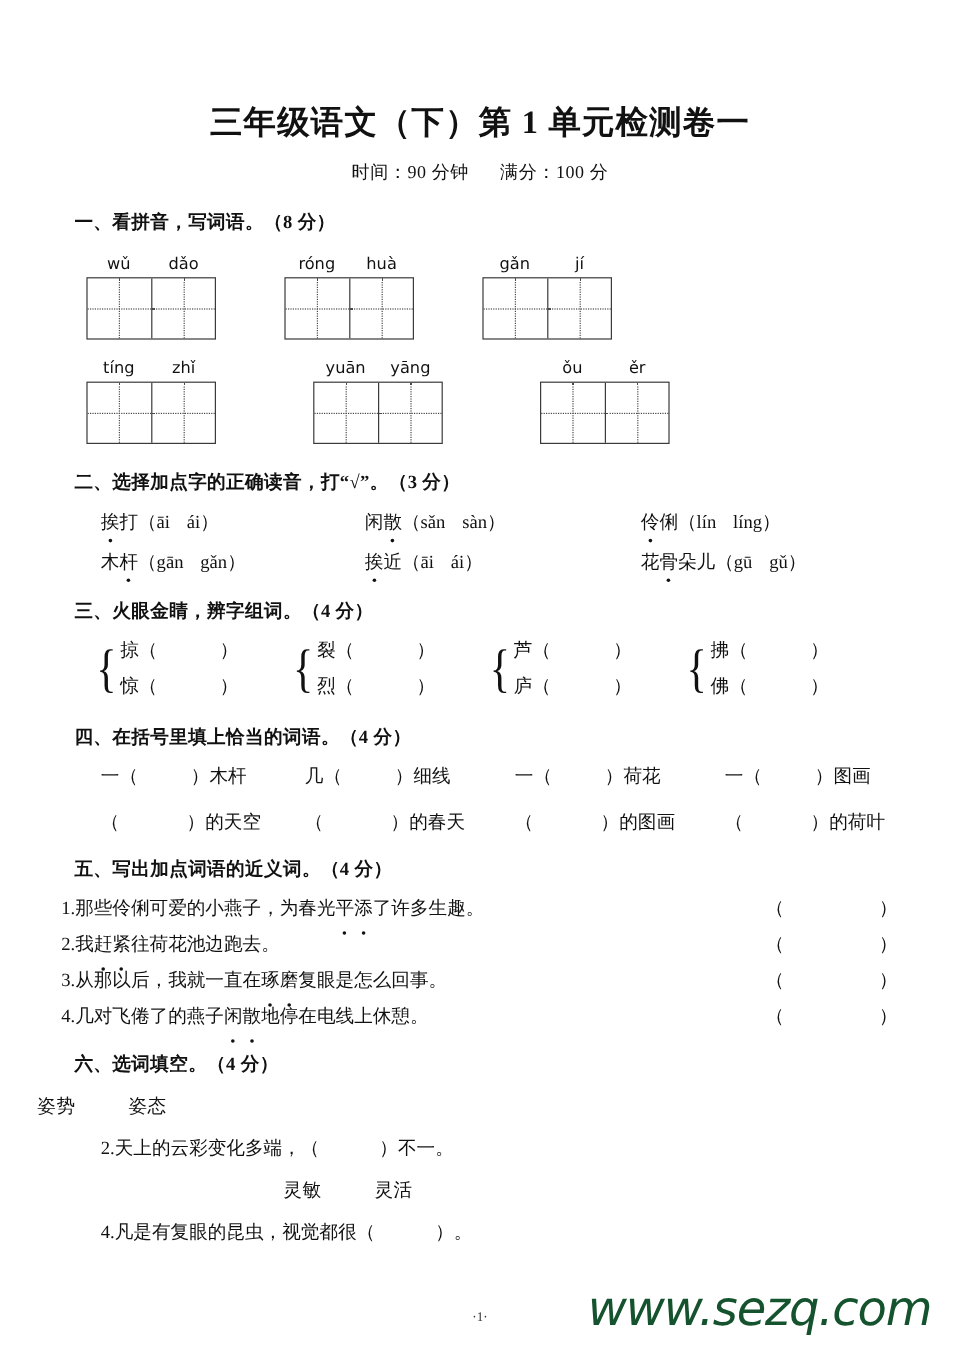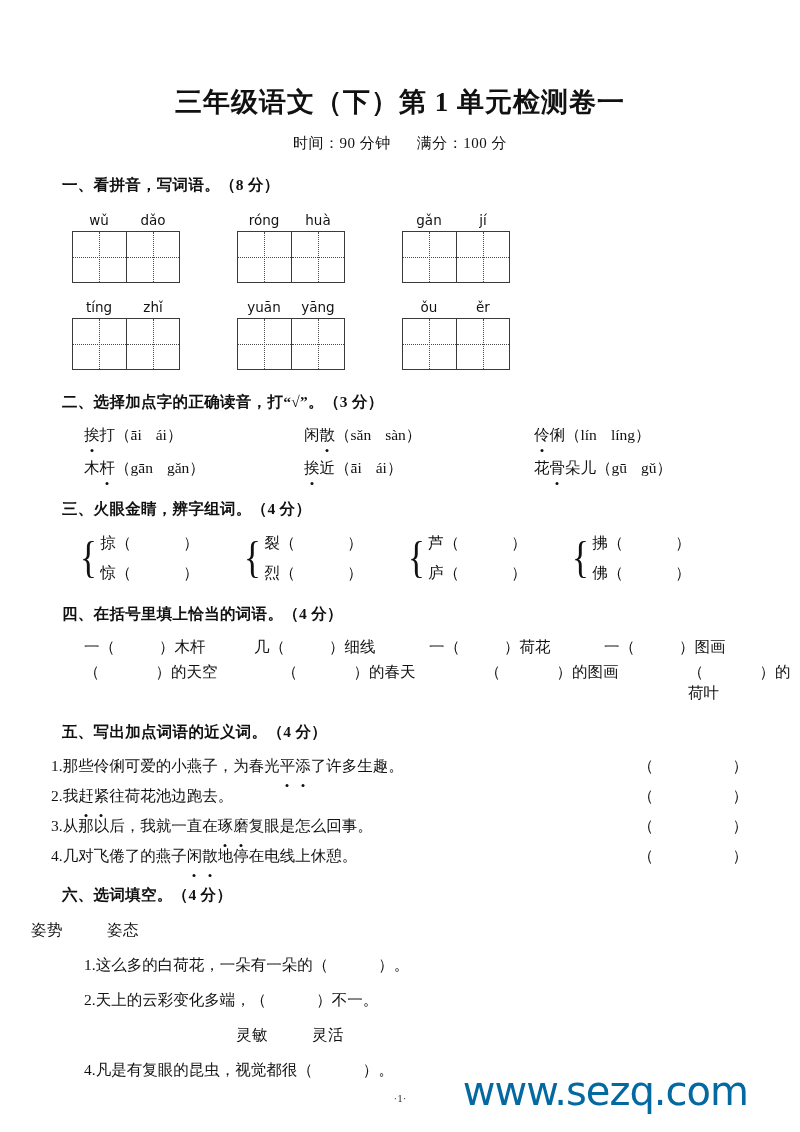--- a/index.html
+++ b/index.html
@@ -205,27 +205,28 @@
     position: absolute;
     left: 0; right: 0;
     bottom: 28px;
     text-align: center;
     font-size: 11px;
     color: #333;
     font-family: "Liberation Serif", "DejaVu Serif", serif;
   }
   .watermark {
     position: absolute;
-    right: 52px;
+    right: 24px;
     bottom: 18px;
     font-size: 40px;
-    color: #0369a1;
+    color: #14532d;
     font-family: "DejaVu Sans", "Liberation Sans", sans-serif;
     letter-spacing: -1px;
     white-space: nowrap;
+    font-style: italic;
   }
 </style>
 </head>
 <body>
 
 <div class="page">
 
   <h1 class="paper-title">三年级语文（下）第 1 单元检测卷一</h1>
   <div class="paper-subtitle">
     <span>时间：90 分钟</span><span class="gap"></span><span>满分：100 分</span>
@@ -260,21 +261,21 @@
           <span>gǎn</span>
           <span>jí</span>
         </div>
         <div class="tianzi">
             <div class="cell"></div>
             <div class="cell"></div>
           </div>
       </div>
     </div>
 
-    <div class="pinyin-row" style="margin-top:16px;">
+    <div class="pinyin-row" style="margin-top:16px;gap:24px;">
       <div class="pinyin-cellgroup">
         <div class="pinyin-labels">
           <span>tíng</span>
           <span>zhǐ</span>
         </div>
         <div class="tianzi">
             <div class="cell"></div>
             <div class="cell"></div>
           </div>
       </div>
@@ -348,21 +349,21 @@
   </div>
 
   <div class="section" style="margin-top:16px;">
     <div class="section-title">四、在括号里填上恰当的词语。（4 分）</div>
     <div class="fill-row" style="margin-top:12px;">
       <div><span>一（</span><span class="blank-s"></span><span>）木杆</span></div>
       <div><span>几（</span><span class="blank-s"></span><span>）细线</span></div>
       <div><span>一（</span><span class="blank-s"></span><span>）荷花</span></div>
       <div><span>一（</span><span class="blank-s"></span><span>）图画</span></div>
     </div>
-    <div class="fill-row" style="margin-top:4px;gap:28px;">
+    <div class="fill-row" style="margin-top:17px;">
       <div><span>（</span><span class="blank-m"></span><span>）的天空</span></div>
       <div><span>（</span><span class="blank-m"></span><span>）的春天</span></div>
       <div><span>（</span><span class="blank-m"></span><span>）的图画</span></div>
       <div><span>（</span><span class="blank-m"></span><span>）的荷叶</span></div>
     </div>
   </div>
 
   <div class="section" style="margin-top:18px;">
     <div class="section-title">五、写出加点词语的近义词。（4 分）</div>
 
@@ -384,23 +385,20 @@
     </div>
   </div>
 
   <div class="section" style="margin-top:14px;">
     <div class="section-title">六、选词填空。（4 分）</div>
 
     <div class="wordbank" style="margin-top:14px;padding-left:31px;">
       <span>姿势</span><span class="sp"></span><span>姿态</span>
     </div>
     <div class="choice-line" style="margin-top:14px;">
-      <span>1.</span><span>这么多的白荷花，一朵有一朵的（</span><span class="blank"></span><span>）。</span>
-    </div>
-    <div class="choice-line" style="margin-top:14px;">
       <span>2.</span><span>天上的云彩变化多端，（</span><span class="blank"></span><span>）不一。</span>
     </div>
 
     <div class="wordbank" style="margin-top:14px;">
       <span>灵敏</span><span class="sp"></span><span>灵活</span>
     </div>
     <div class="choice-line" style="margin-top:14px;">
       <span>4.</span><span>凡是有复眼的昆虫，视觉都很（</span><span class="blank"></span><span>）。</span>
     </div>
   </div>

